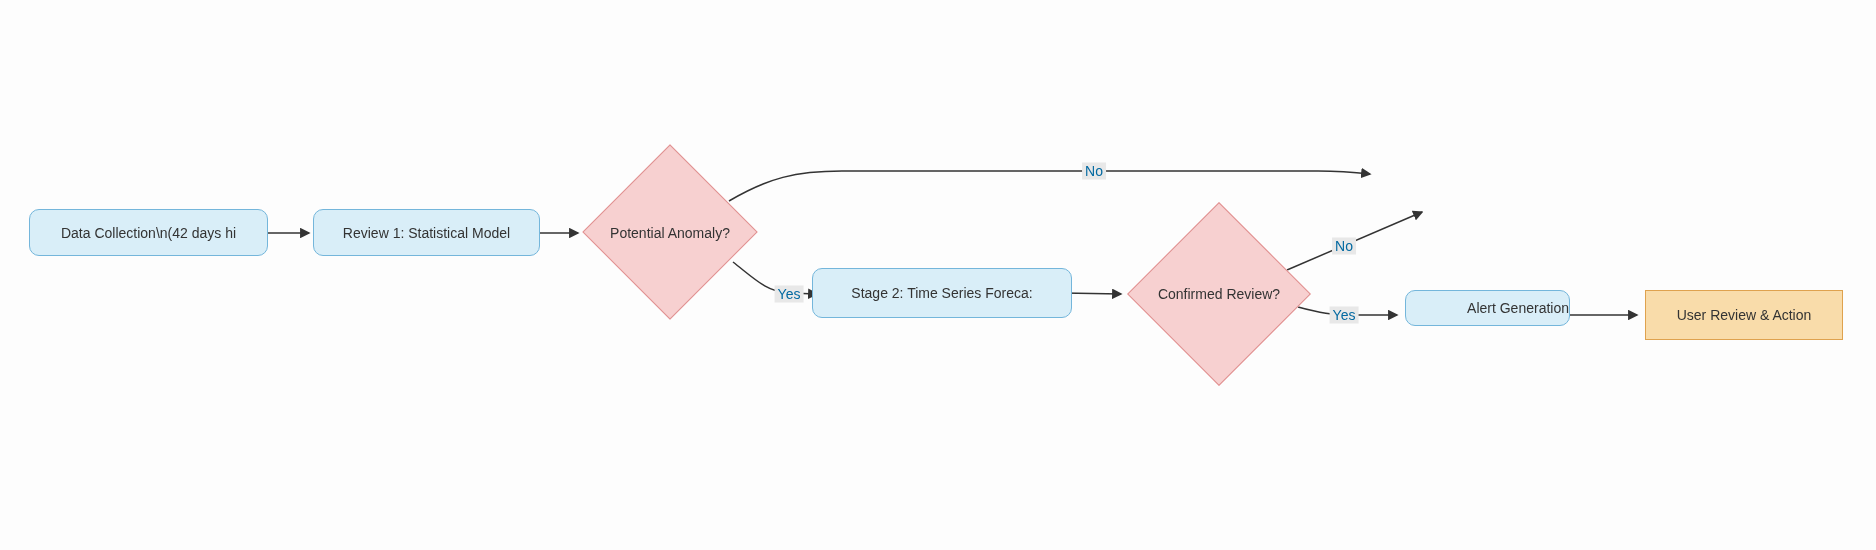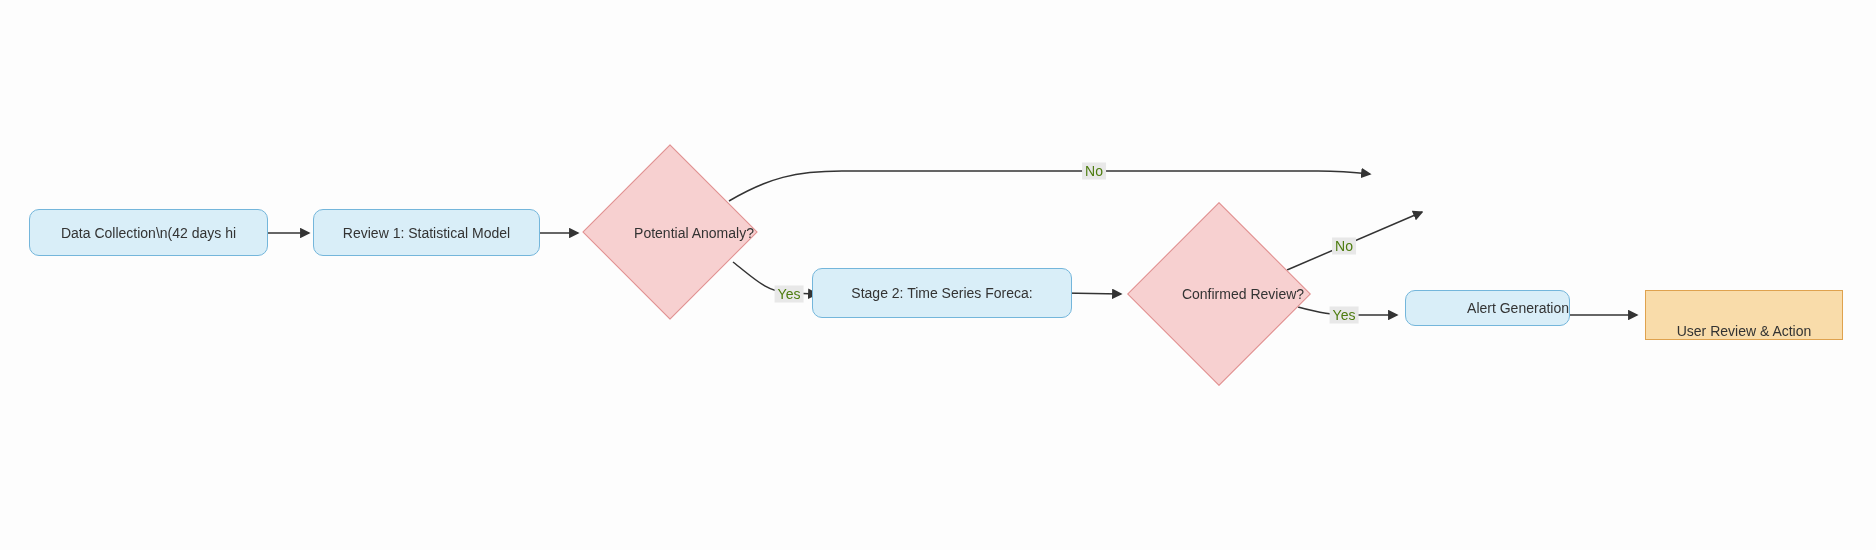--- a/index.html
+++ b/index.html
@@ -9,30 +9,30 @@
   }
   svg.edge-layer{position:absolute;left:0;top:0;width:1876px;height:550px;}
   .edge{stroke:#333333;stroke-width:1.5;fill:none;}
   .node{
     position:absolute;display:flex;align-items:center;justify-content:center;
     font-size:14px;color:#333333;text-align:center;white-space:nowrap;overflow:hidden;
     box-sizing:border-box;border:1.5px solid;
   }
   .node-blue{background:#d9eef8;border-color:#74b6db;border-radius:10px;}
   .node-green{background:#d9f7d2;border-color:#86c986;}
-  .node-orange{background:#f9dcaa;border-color:#dfa24e;align-items:flex-end;}
+  .node-orange{background:#f9dcaa;border-color:#dfa24e;}
   .diamond{
     position:absolute;box-sizing:border-box;border:1.5px solid #e09090;background:#f7d0d0;
     transform:rotate(45deg);
   }
   .diamond-label{
-    position:absolute;transform:translate(-50%,-50%);font-size:14px;color:#333333;white-space:nowrap;margin-left:24px;
+    position:absolute;transform:translate(-50%,-50%);font-size:14px;color:#333333;white-space:nowrap;
   }
   .edge-label{
-    position:absolute;transform:translate(-50%,-50%);font-size:14px;color:#4d7c0f;
+    position:absolute;transform:translate(-50%,-50%);font-size:14px;color:#0369a1;
     background:#e8e8e8;padding:0 3px;line-height:17px;white-space:nowrap;
   }
 </style>
 </head>
 <body>
 
 <div class="canvas">
 
   <svg class="edge-layer">
     <defs>

